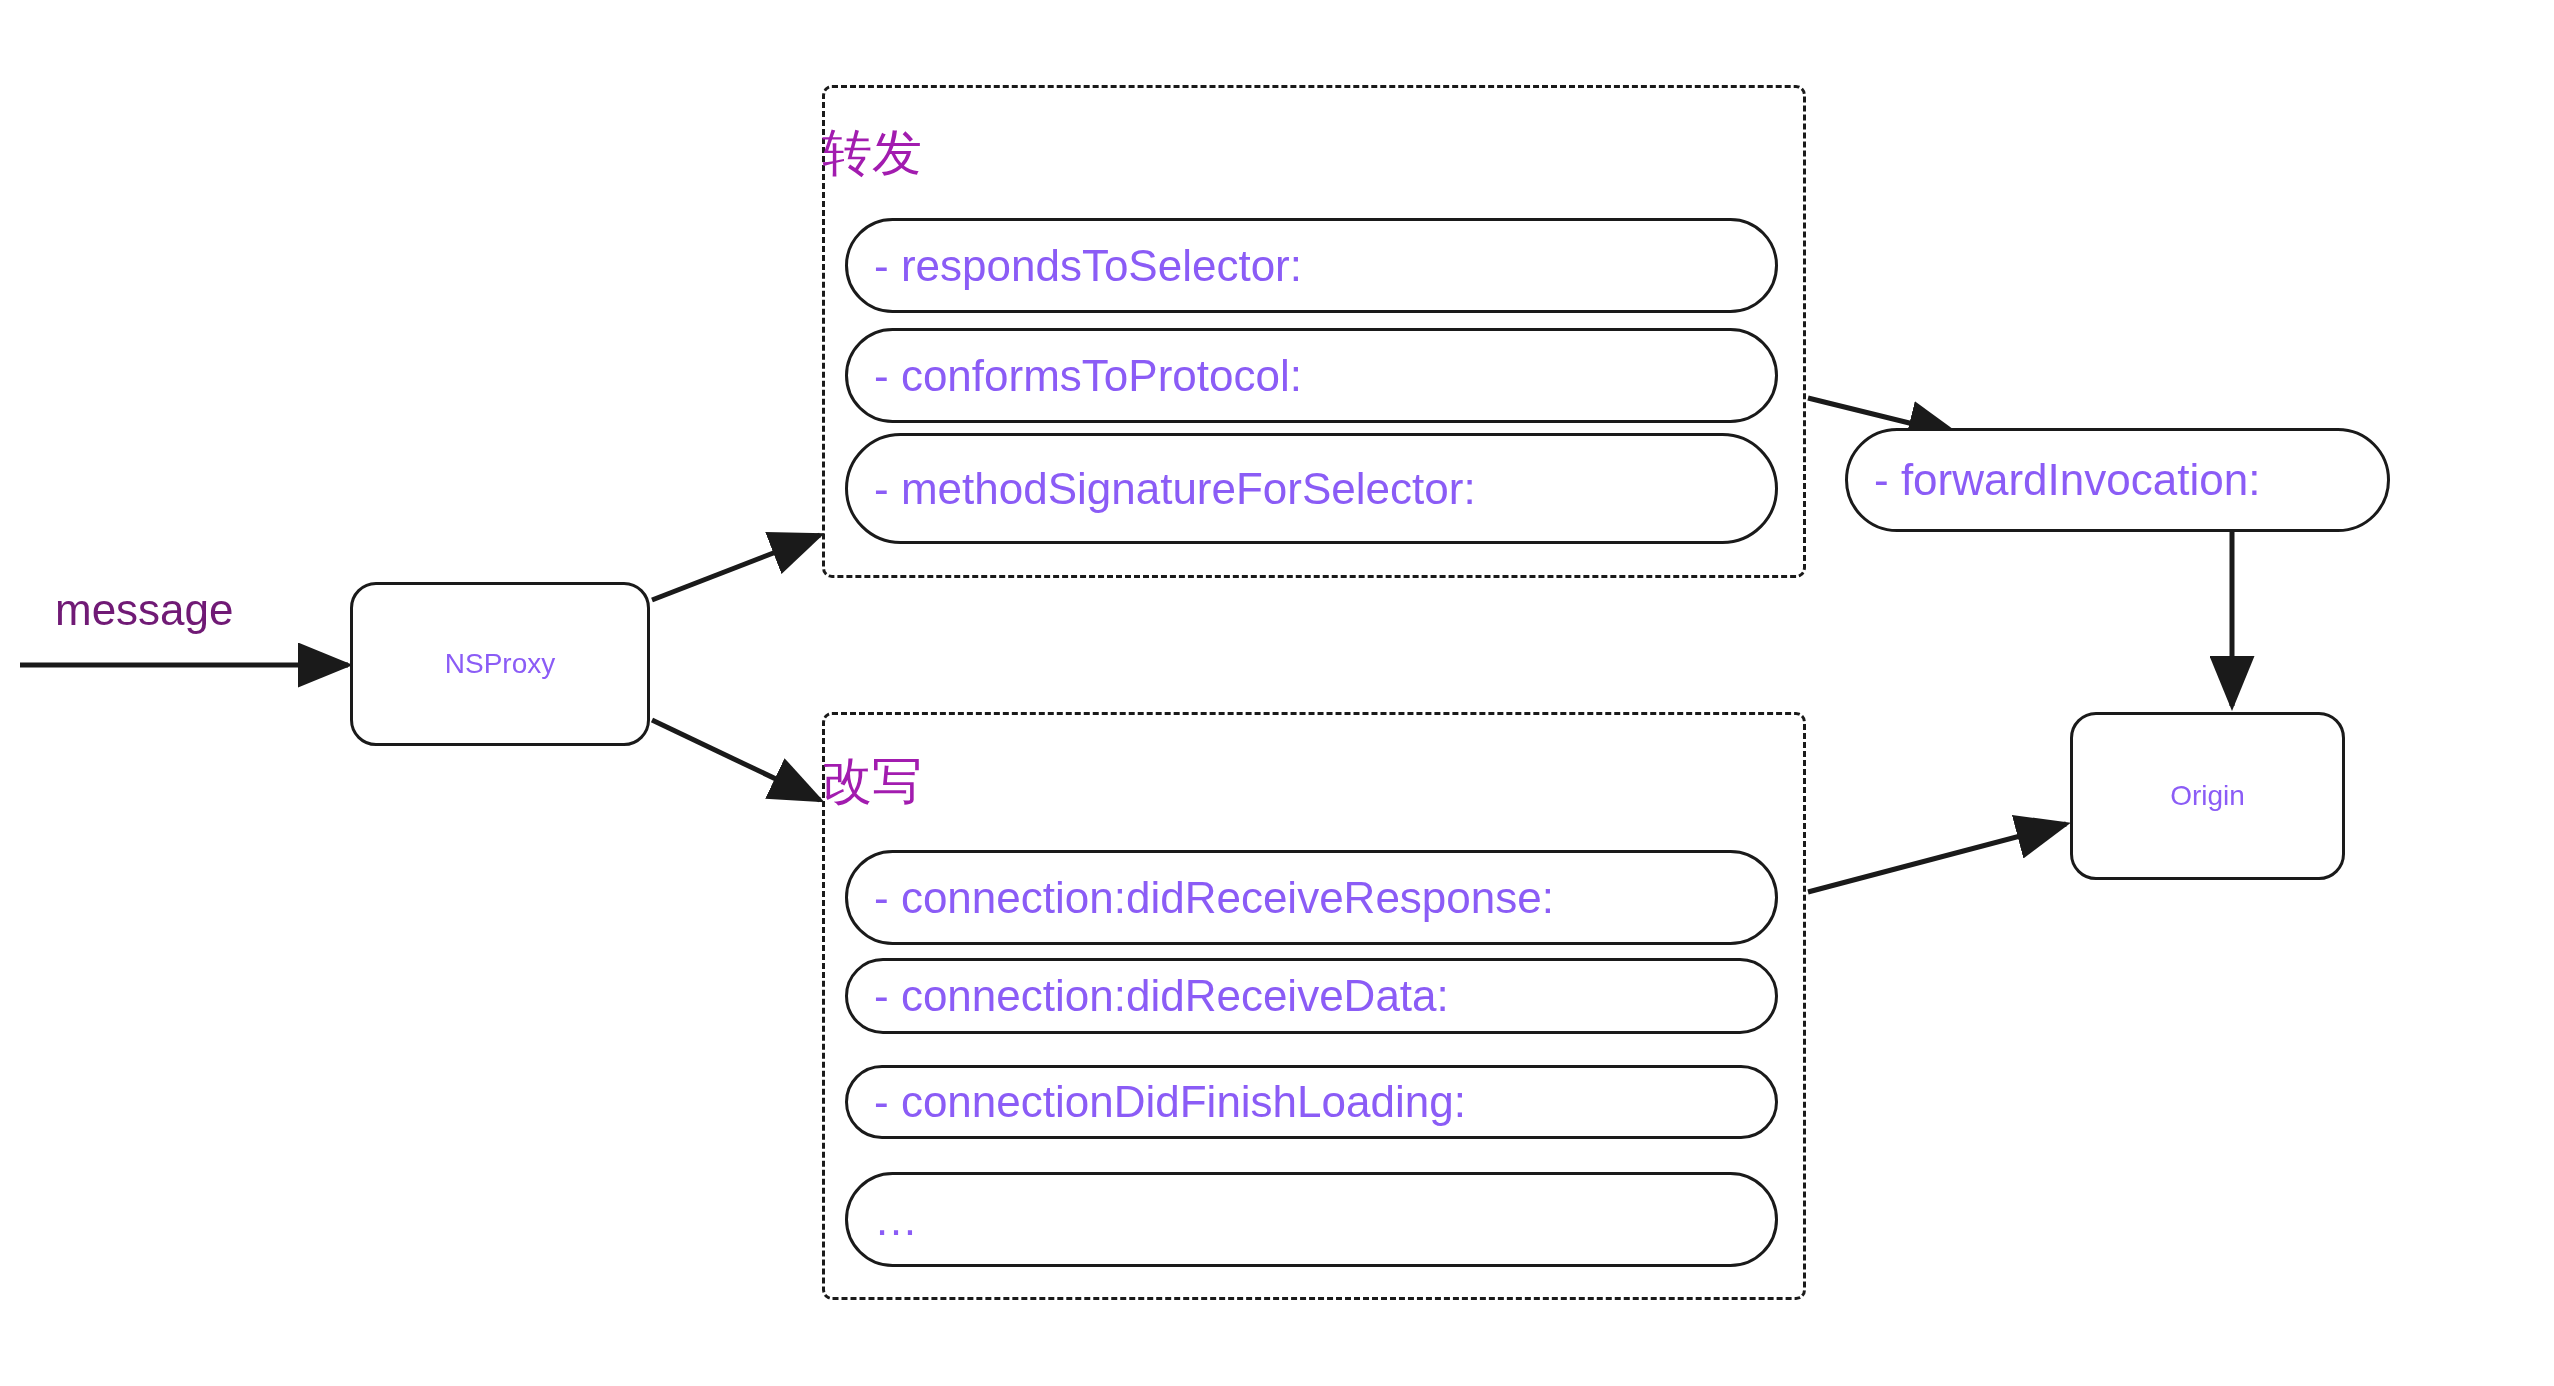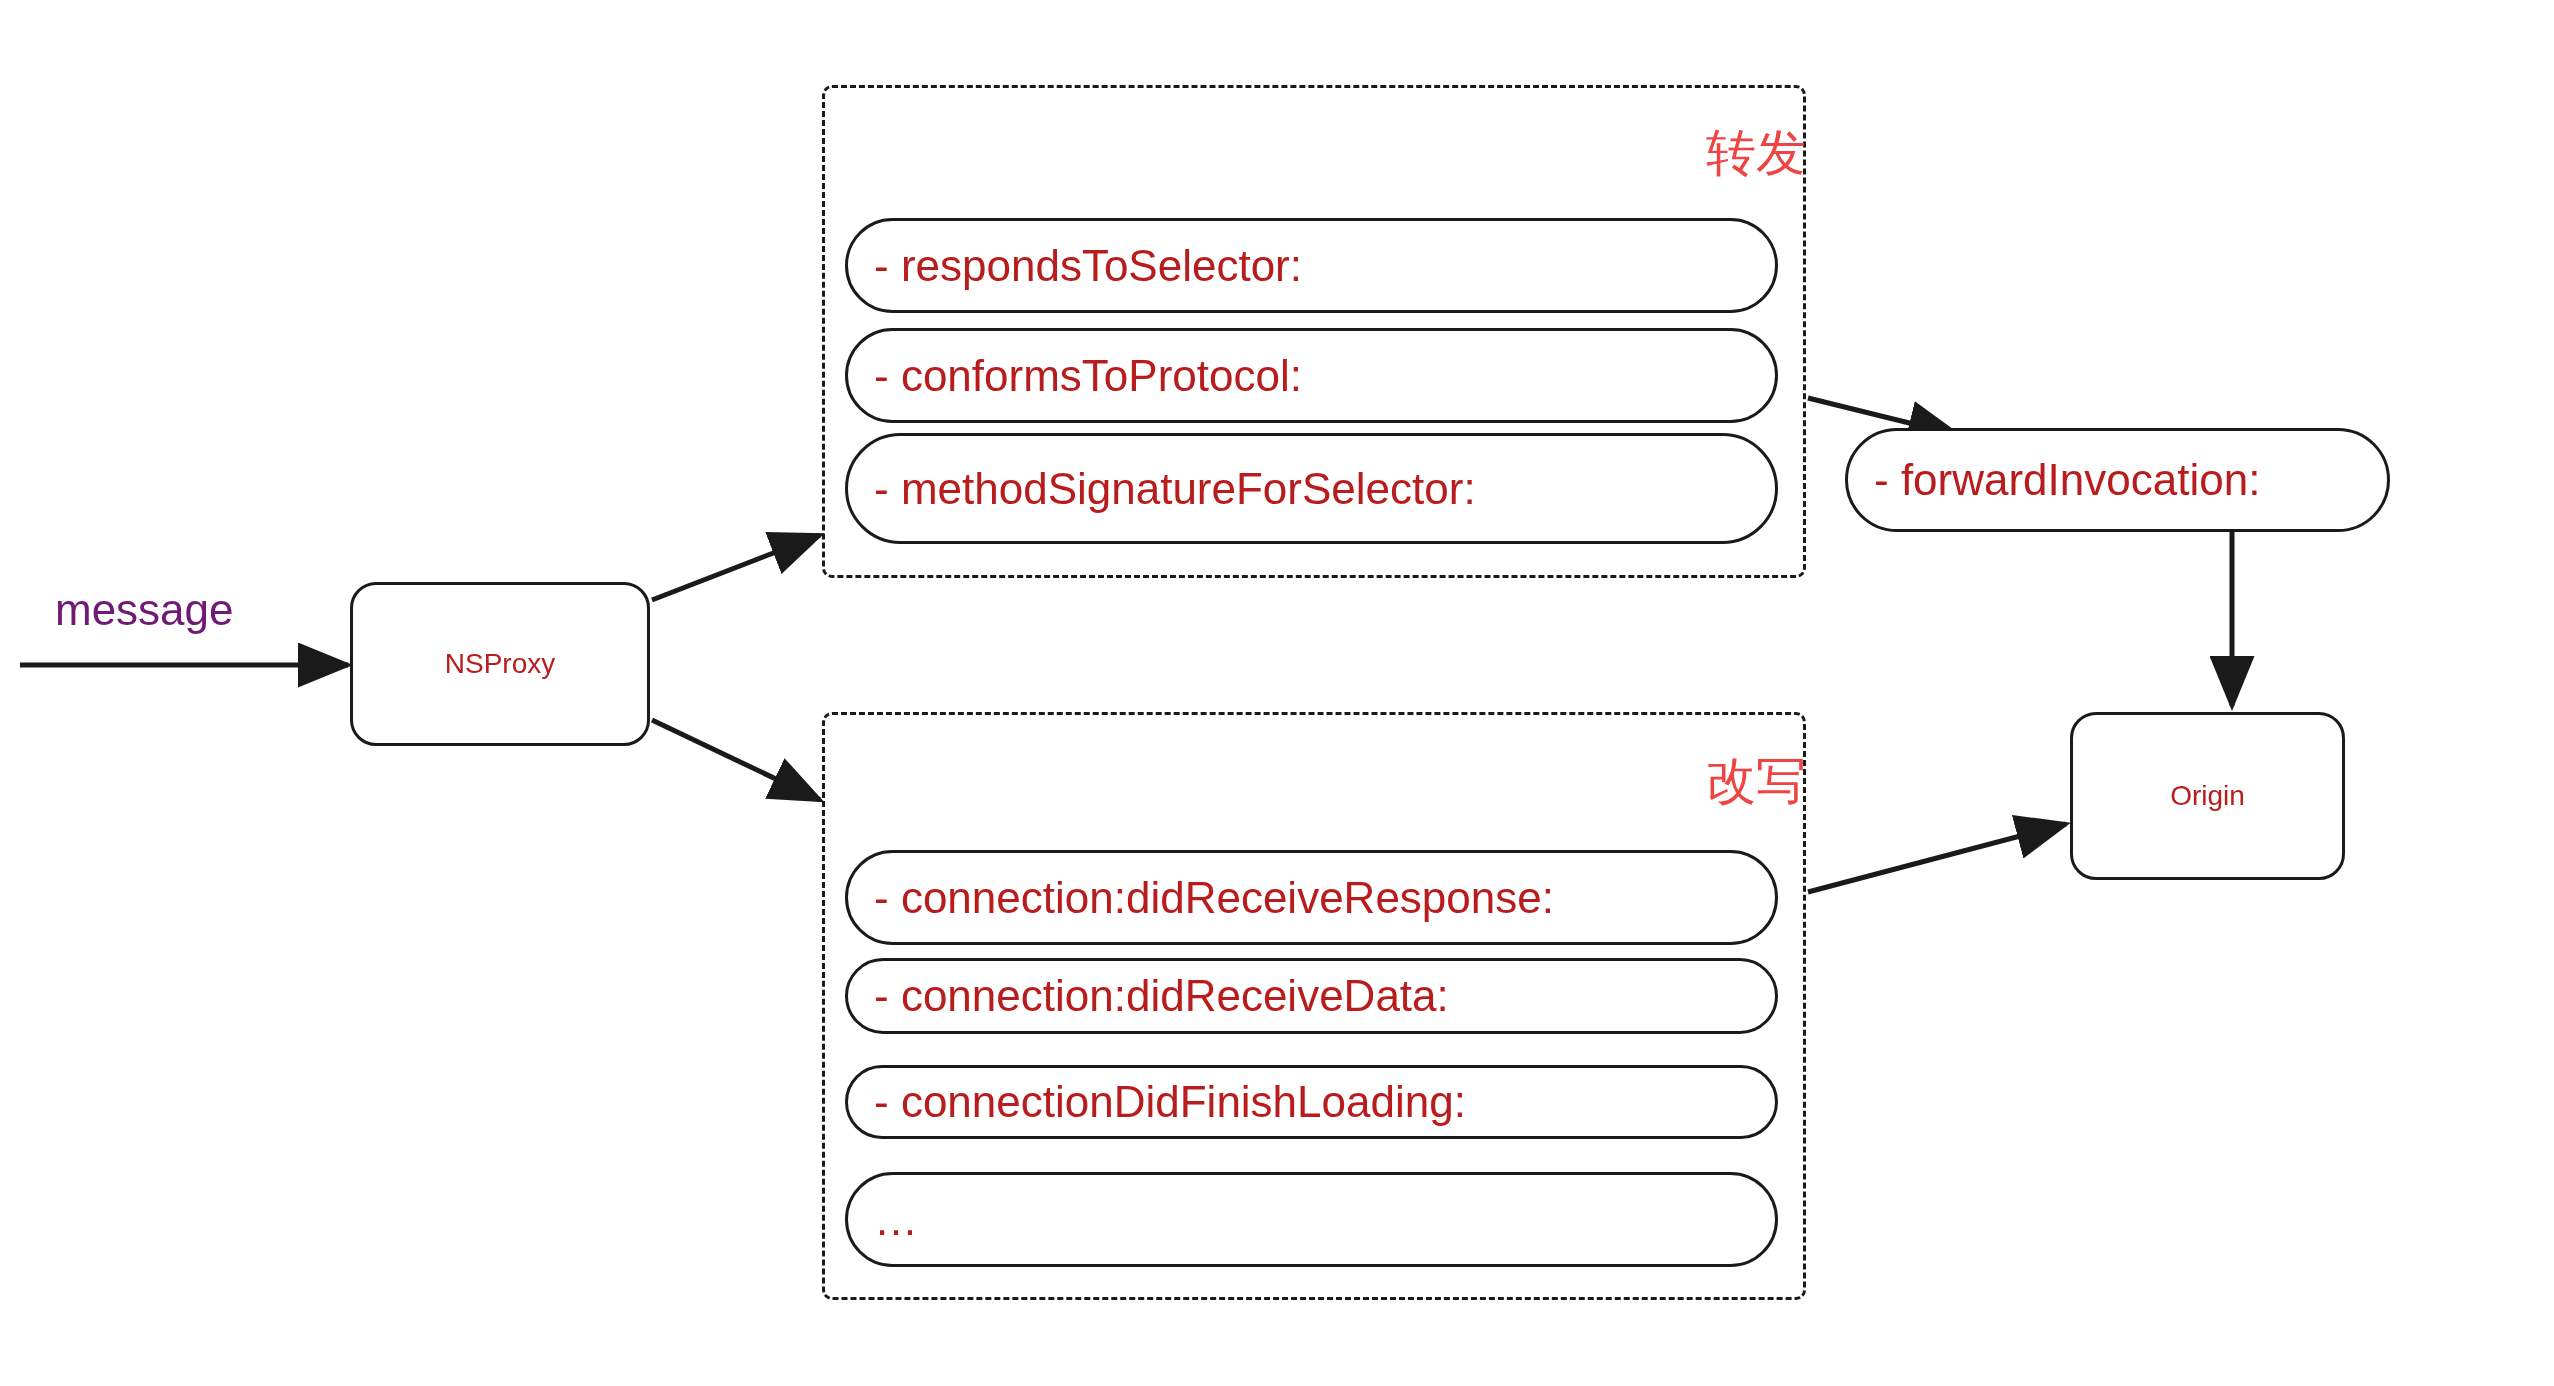--- a/index.html
+++ b/index.html
@@ -25,21 +25,21 @@
     height: 1386px;
     pointer-events: none;
   }
   .node {
     position: absolute;
     box-sizing: border-box;
     border: 3px solid #1a1a1a;
     background: #ffffff;
     display: flex;
     align-items: center;
-    color: #b91c1c;
+    color: #8b5cf6;
     white-space: nowrap;
   }
   .node.rect {
     border-radius: 26px;
     justify-content: center;
     font-size: 28px;
   }
   .node.pill {
     border-radius: 60px;
     justify-content: flex-start;
@@ -50,23 +50,23 @@
     position: absolute;
     box-sizing: border-box;
     border: 3px dashed #1a1a1a;
     border-radius: 10px;
     background: transparent;
   }
   .group-title {
     position: absolute;
     left: 0;
     right: 0;
-    text-align: right;
+    text-align: left;
     font-size: 50px;
-    color: #ef4444;
+    color: #a21caf;
     font-family: "DejaVu Sans", "Liberation Sans", sans-serif;
   }
   .edge-label {
     position: absolute;
     font-size: 44px;
     color: #701a75;
     white-space: nowrap;
   }
 </style>
 </head>

